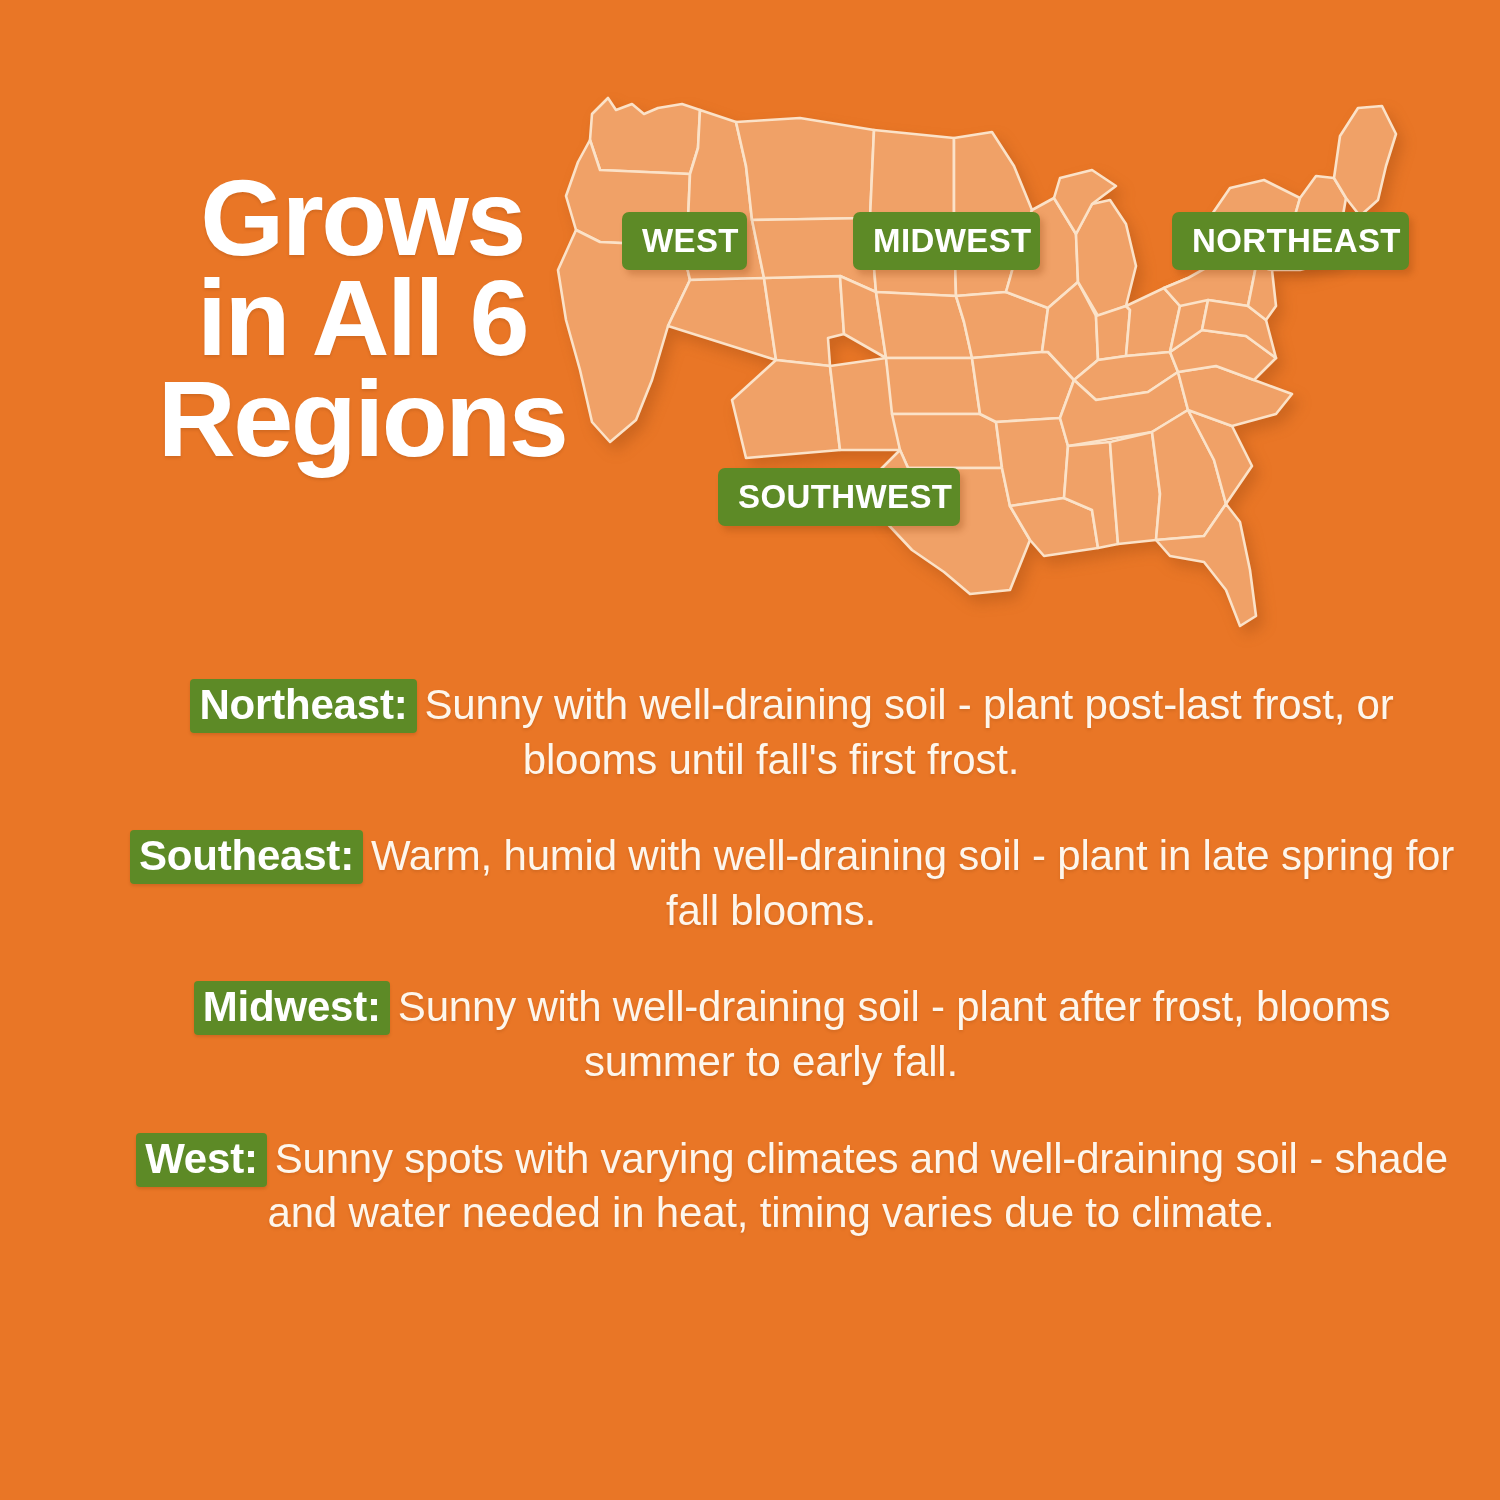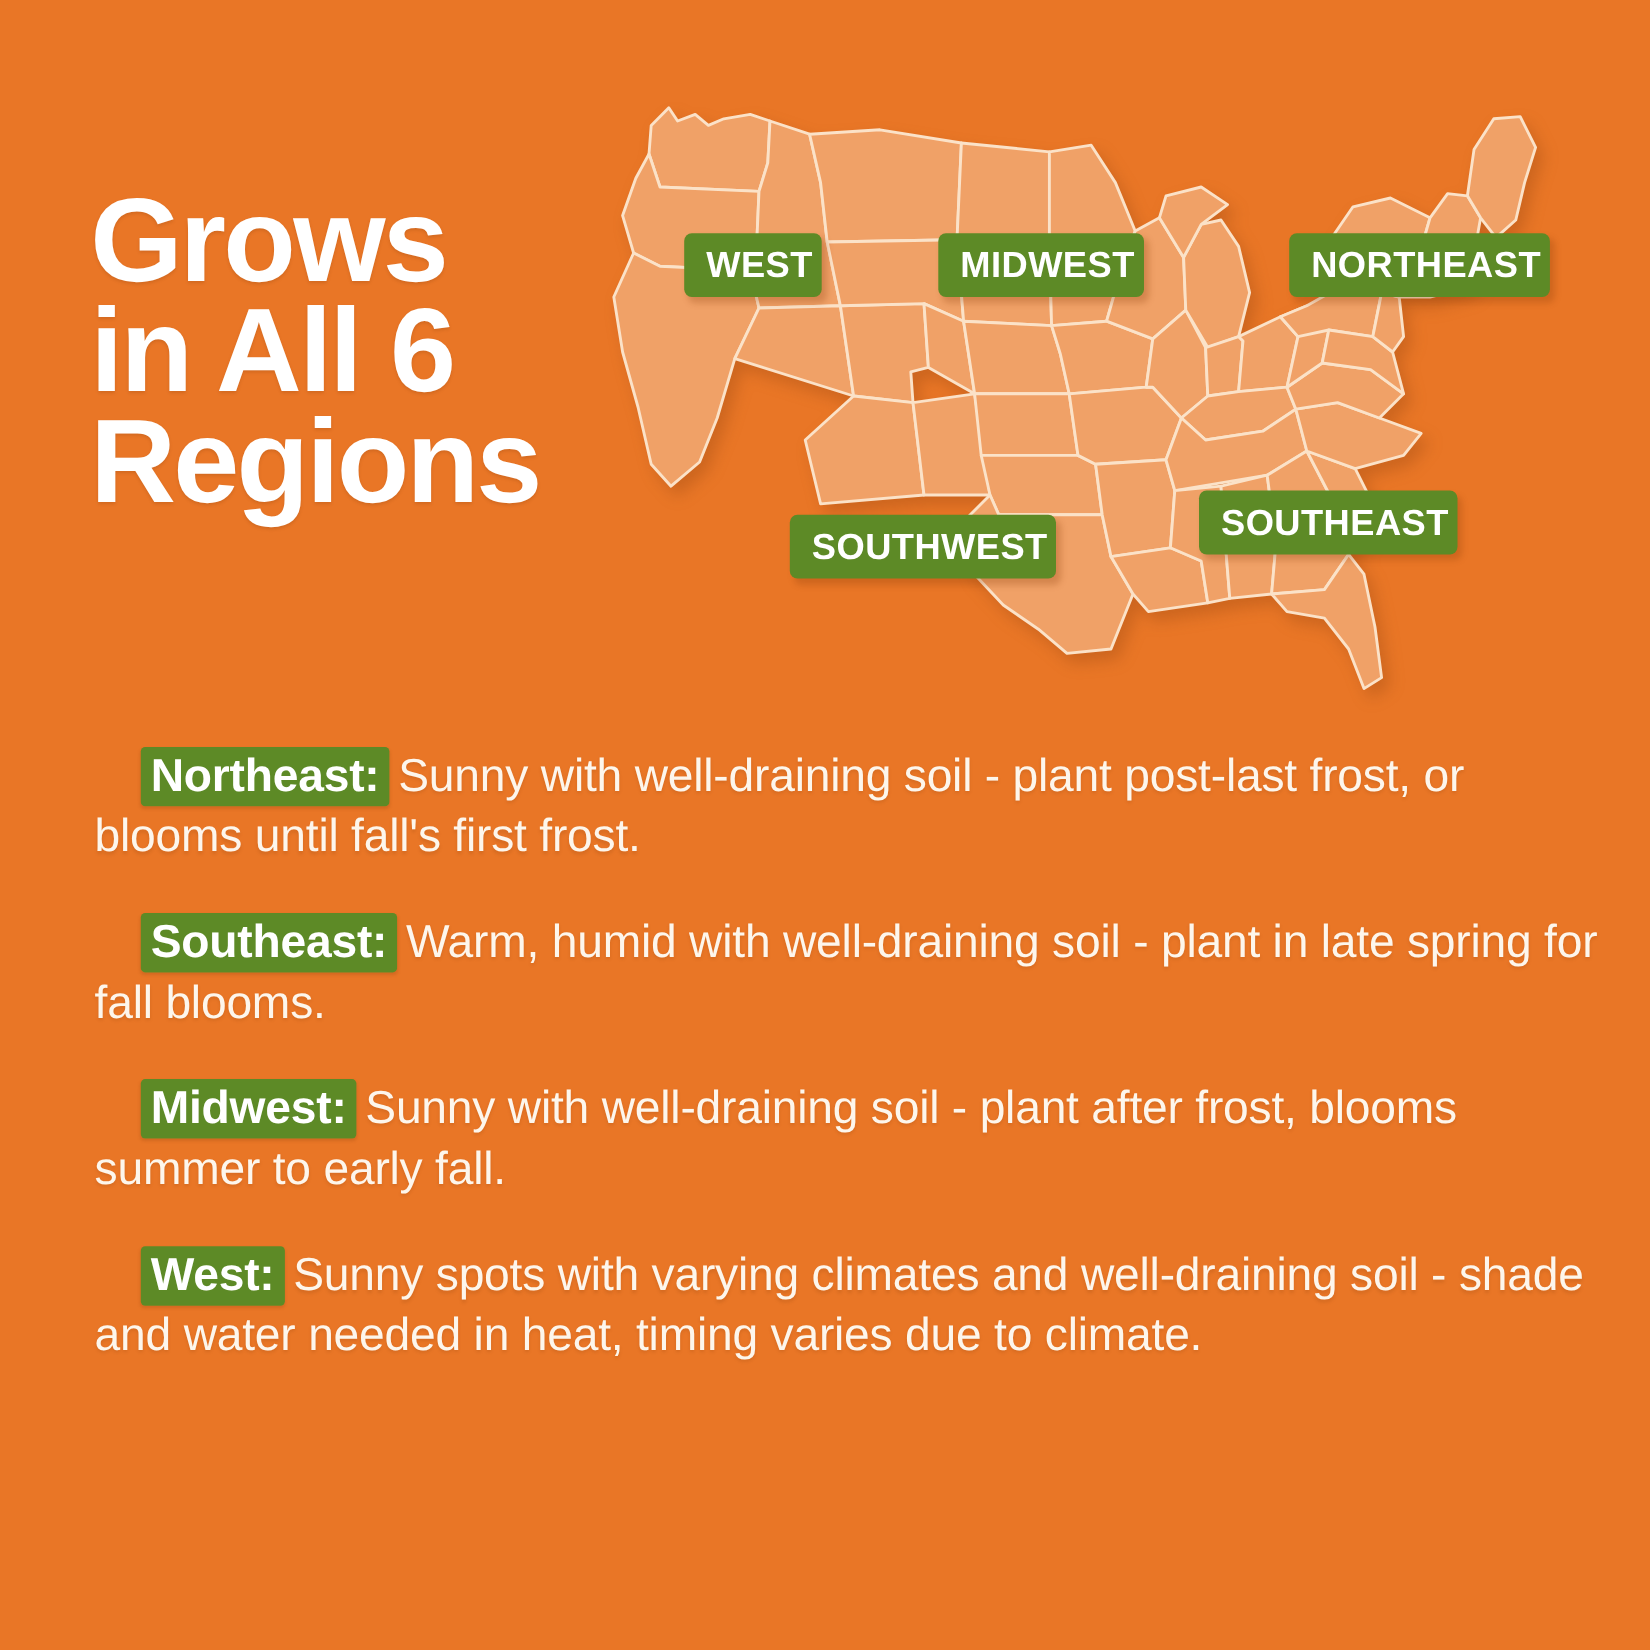--- a/index.html
+++ b/index.html
@@ -3,21 +3,21 @@
 <meta charset="utf-8">
 <style>
   html,body{margin:0;padding:0;}
   body{
     width:1500px;height:1500px;
     background:#e97626;
     font-family:"Liberation Sans","DejaVu Sans",sans-serif;
     overflow:hidden;
     position:relative;
   }
-  .stage{position:relative;width:1500px;height:1500px;}
+  .stage{position:relative;width:1500px;height:1500px;text-align:center;}
 
   
   .headline{
     position:absolute;
     left:82px; top:168px;
     width:560px;
     color:#ffffff;
     font-weight:bold;
     font-size:108px;
     line-height:0.93;
@@ -188,21 +188,20 @@
 
         <path d="M794,108 L800,66 L818,38 L842,36 L856,64 L846,96 L838,130 L820,146 L806,128 Z"></path>
       </g>
     </svg>
   </div>
 
   <div class="tag tag-west">WEST</div>
   <div class="tag tag-midwest">MIDWEST</div>
   <div class="tag tag-northeast">NORTHEAST</div>
   <div class="tag tag-southwest">SOUTHWEST</div>
-  <div class="tag tag-southeast">SOUTHEAST</div>
 
   <div class="regions">
 
     <p class="region"><span class="chip">Northeast:</span><span class="body">Sunny with well-draining soil - plant post-last frost, or blooms until fall's first frost.</span></p>
 
     <p class="region"><span class="chip">Southeast:</span><span class="body">Warm, humid with well-draining soil - plant in late spring for fall blooms.</span></p>
 
     <p class="region"><span class="chip">Midwest:</span><span class="body">Sunny with well-draining soil - plant after frost, blooms summer to early fall.</span></p>
 
 

